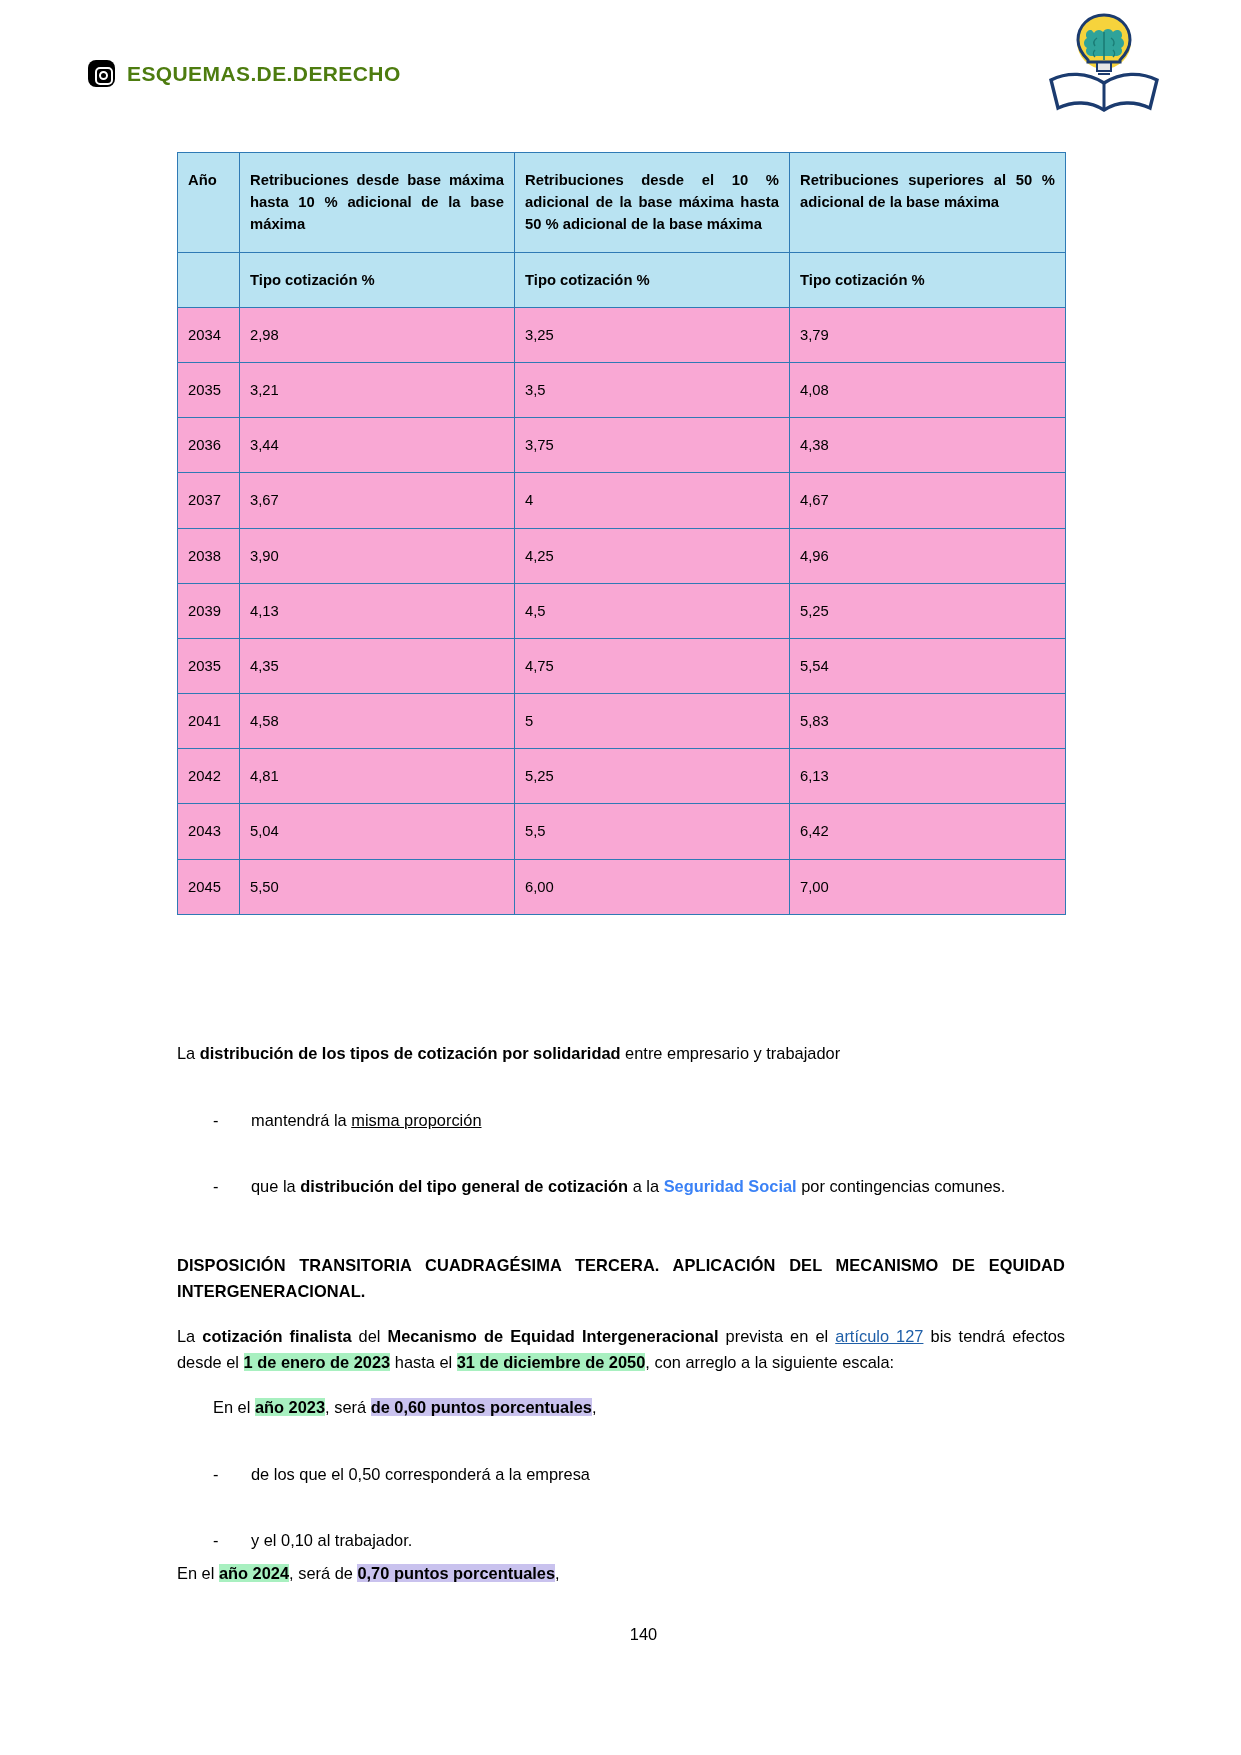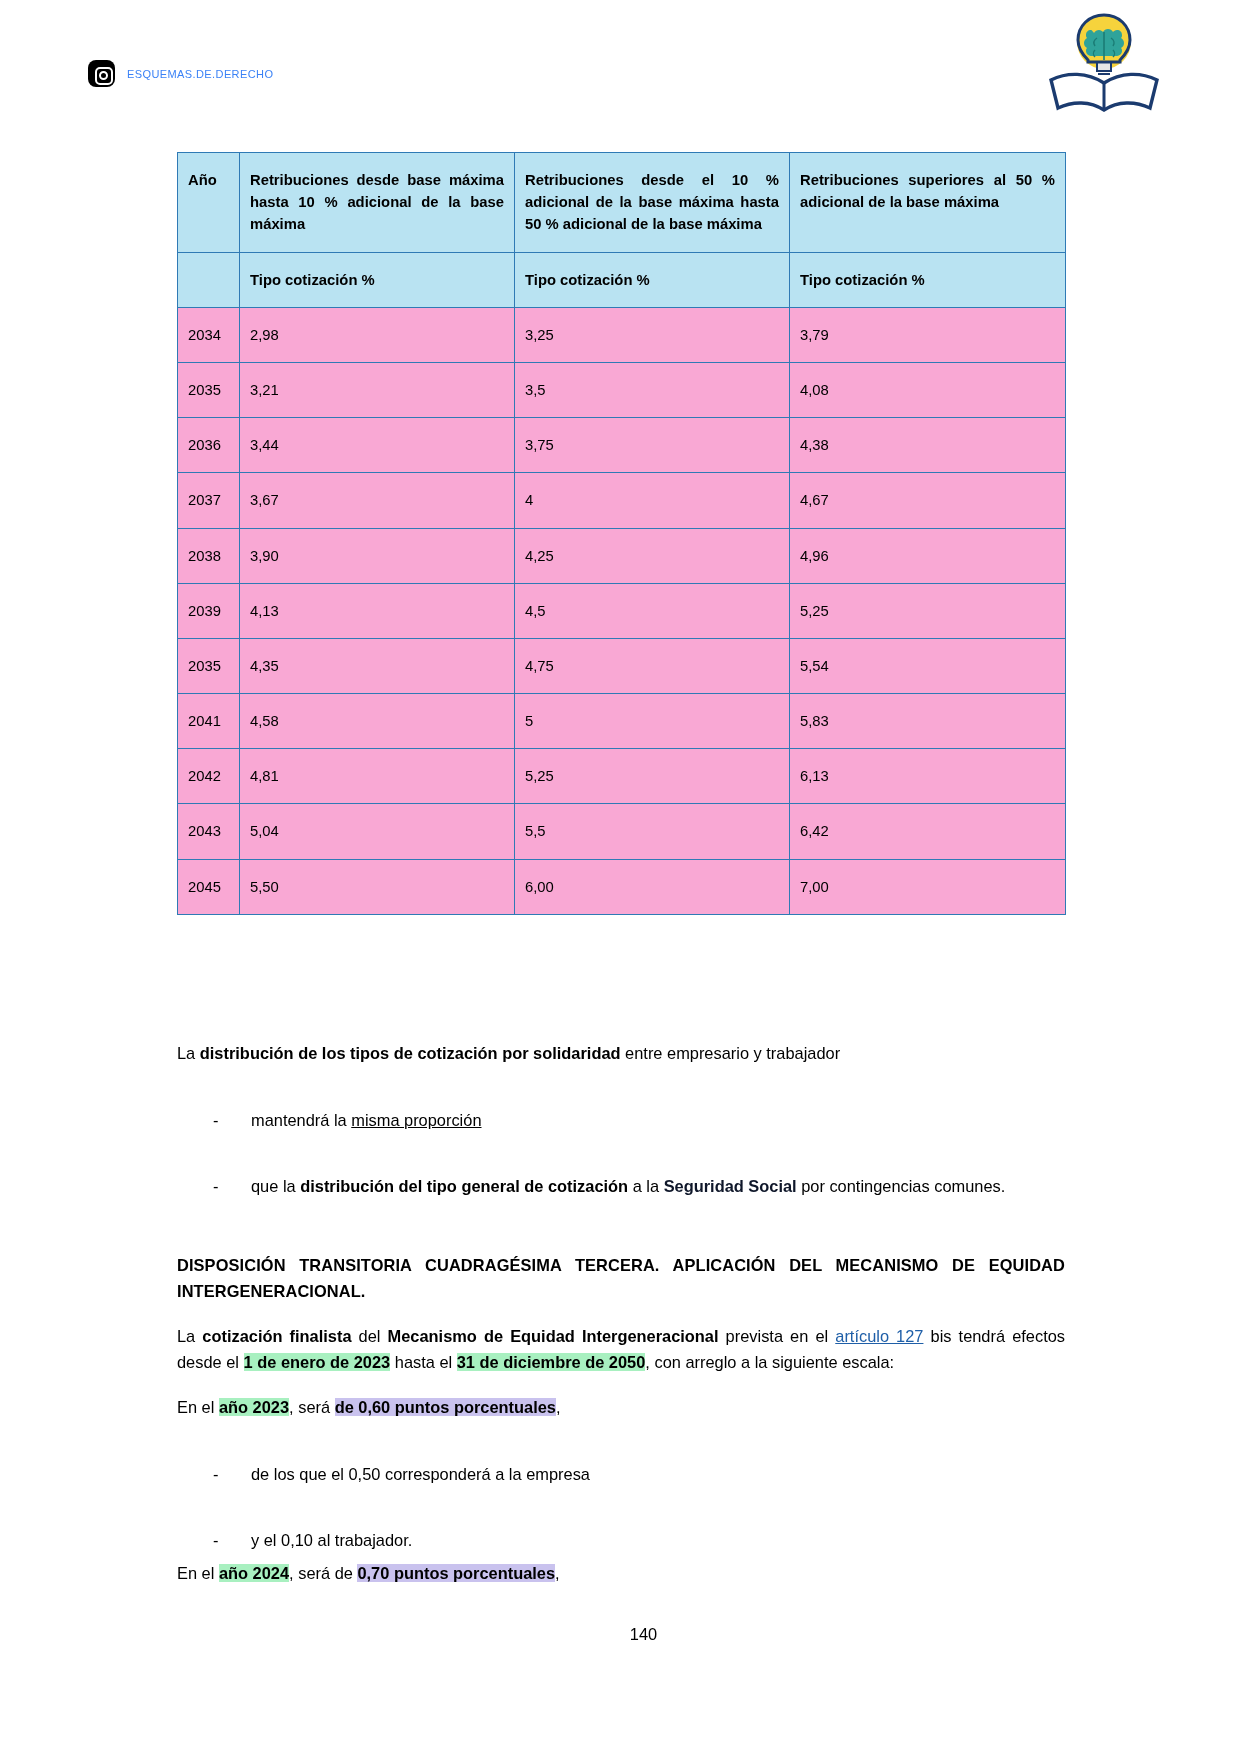--- a/index.html
+++ b/index.html
@@ -40,24 +40,24 @@
   }
   .ig-icon::after {
     content: "";
     position: absolute;
     left: 11px; top: 11px;
     width: 5px; height: 5px;
     border: 2px solid #ffffff;
     border-radius: 50%;
   }
   .brand-text {
-    font-size: 11px;
-    font-weight: normal;
+    font-size: 21px;
+    font-weight: bold;
     letter-spacing: 0.4px;
-    color: #3b82f6;
+    color: #4d7c0f;
   }
 
   
   .logo {
     position: absolute;
     top: 8px;
     right: 78px;
     width: 118px;
     height: 108px;
   }
@@ -117,42 +117,42 @@
   
   .content {
     position: absolute;
     left: 177px;
     top: 1040px;
     width: 888px;
     font-size: 16.4px;
     line-height: 1.62;
   }
   .para { text-align: justify; margin: 0 0 4px 0; }
-  .para.tight { margin-bottom: 0; }
+  .para.tight { margin-bottom: 0; margin-left: 36px; }
   ul.dash {
     list-style: none;
     margin: 6px 0 6px 0;
     padding-left: 36px;
   }
   ul.dash li {
     position: relative;
     padding-left: 38px;
     text-align: justify;
     margin-bottom: 2px;
     margin-top: 40px;
   }
   ul.dash li::before {
     content: "-";
     position: absolute;
     left: 0;
     top: 0;
   }
   b { font-weight: bold; }
   .uline { text-decoration: underline; }
-  .green-text { color: #0f172a; font-weight: bold; }
+  .green-text { color: #3b82f6; font-weight: bold; }
   .hl-green { background: #a8f0c0; }
   .hl-purple { background: #c9c2ee; font-weight: bold; }
   .link {
     color: #1f5fa8;
     text-decoration: underline;
   }
   .section-title {
     font-weight: bold;
     text-align: justify;
     margin: 52px 0 18px 0;

